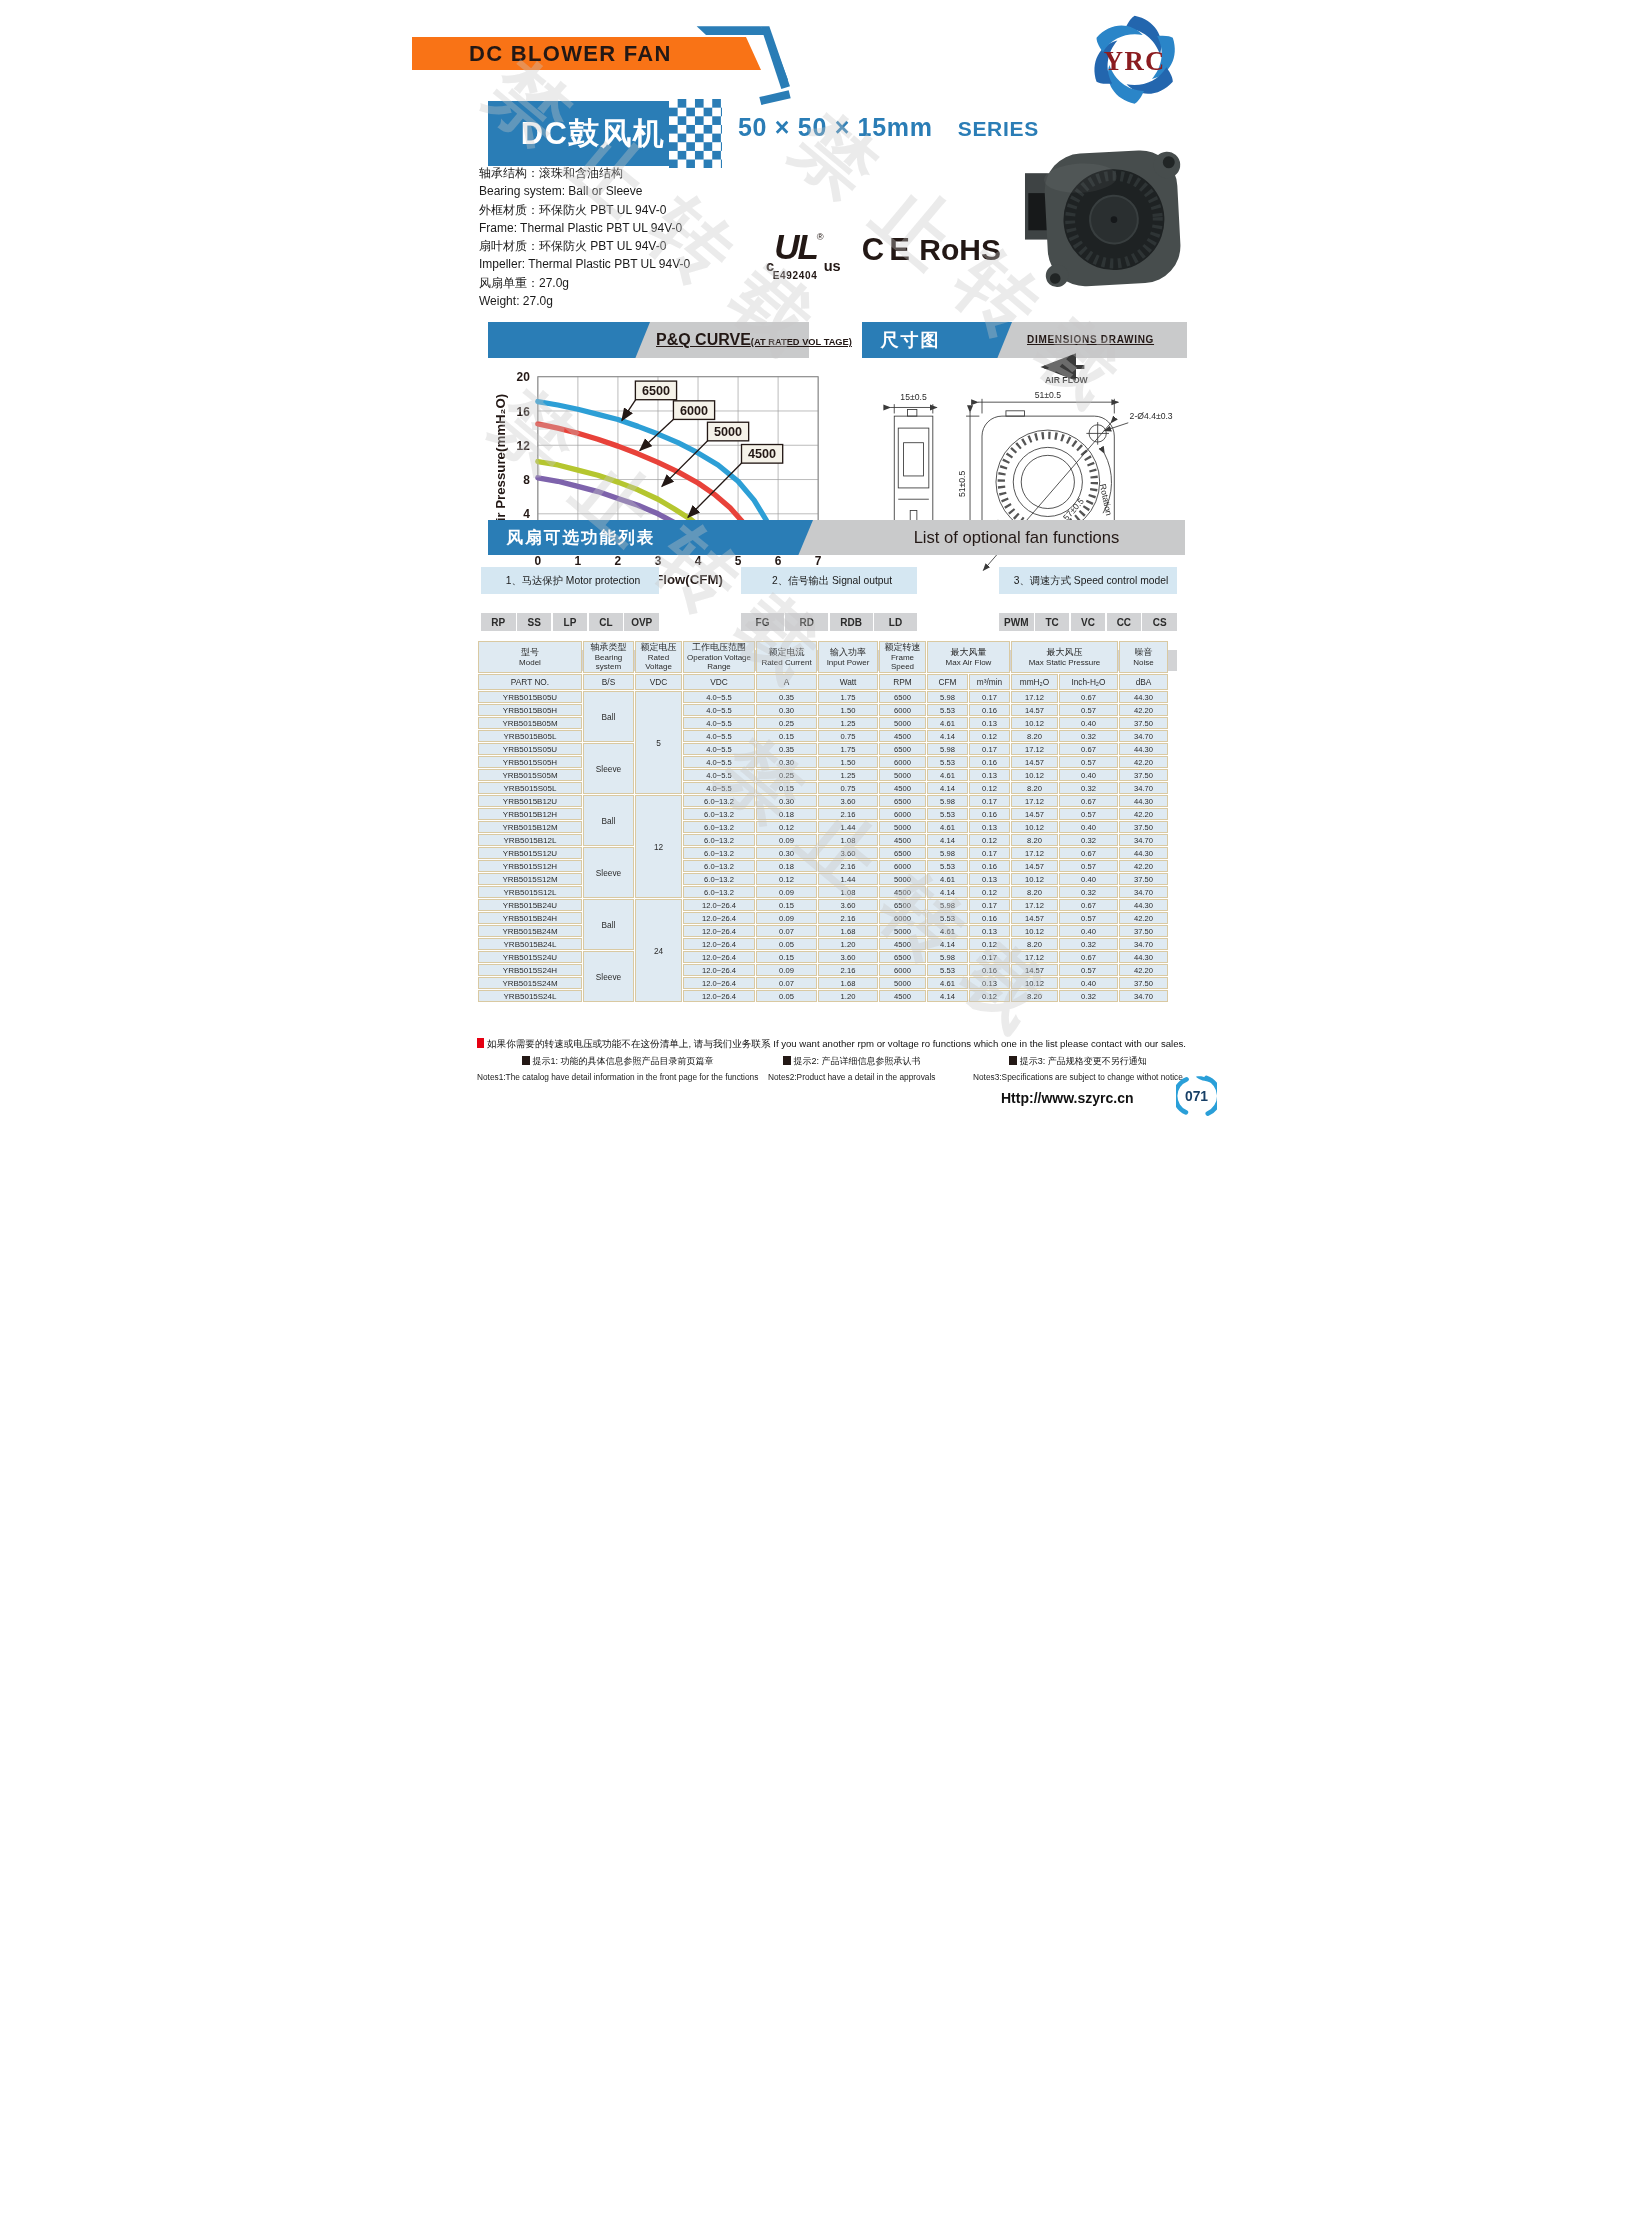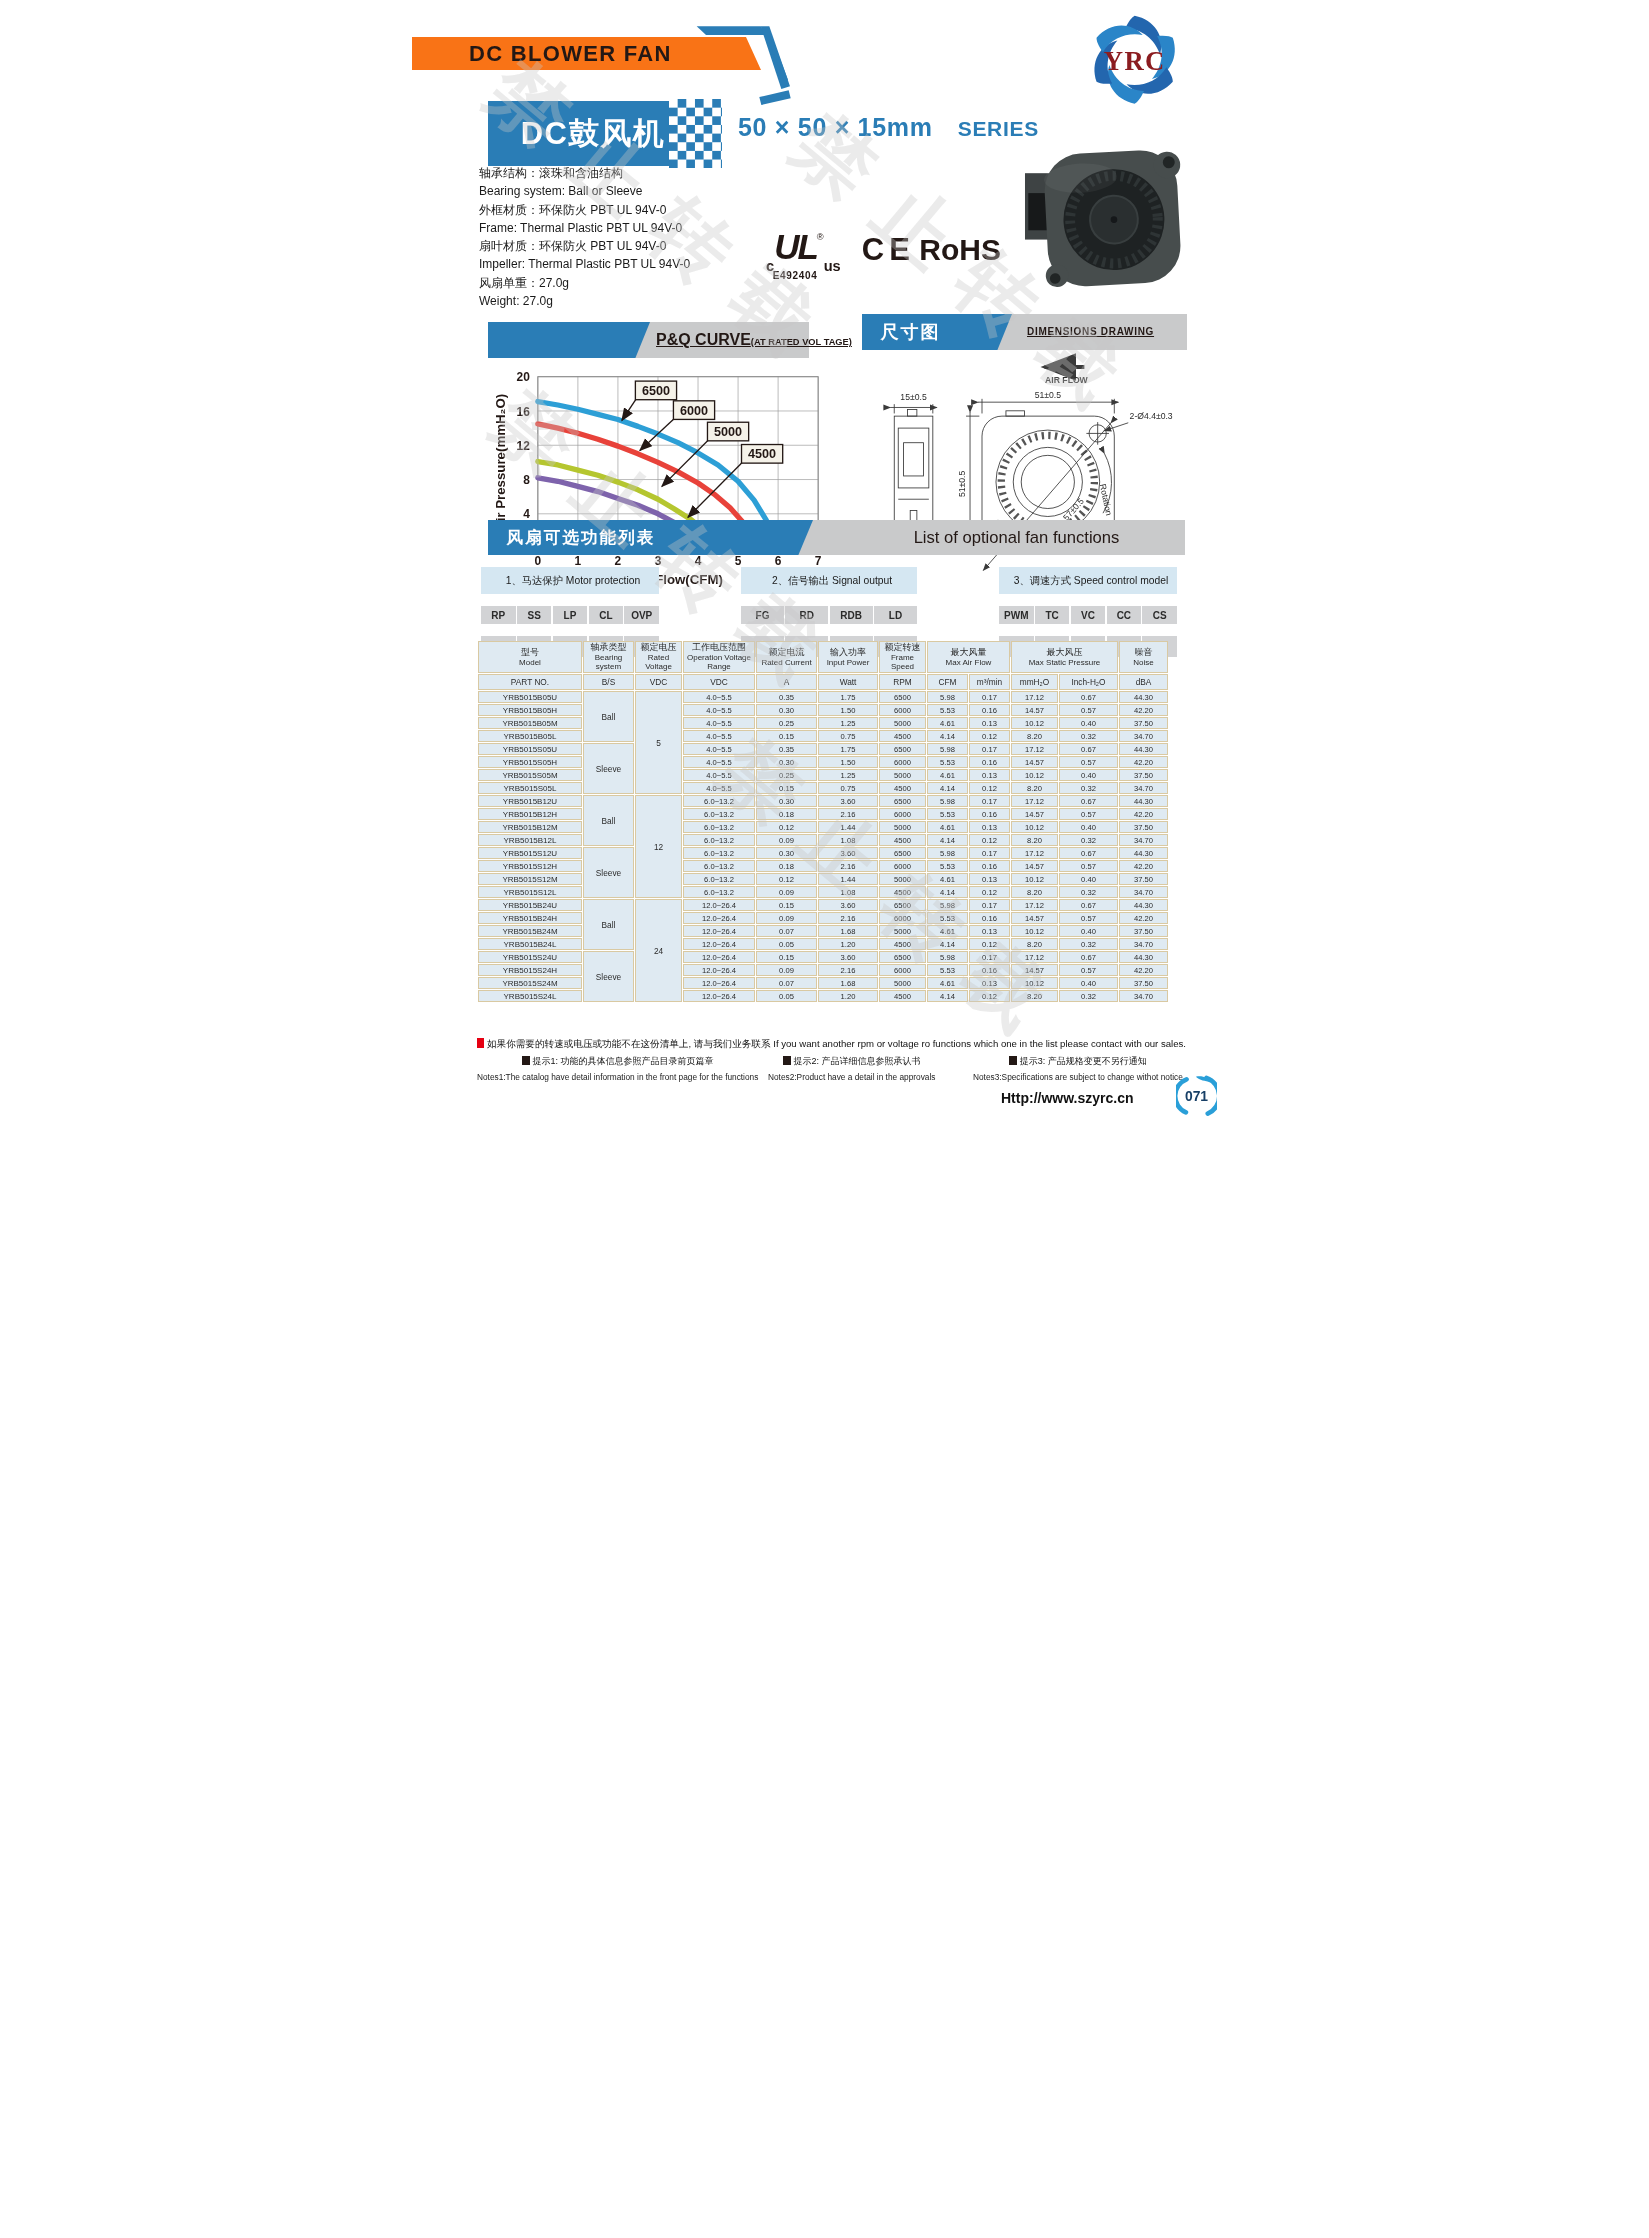--- a/index.html
+++ b/index.html
@@ -54,42 +54,42 @@
   .sec-header { position:absolute; height:36px; background:#c9cacb; z-index:4; }
   .sec-header .sh-blue { position:absolute; left:0; top:0; height:100%; background:#2a7db6;
                          clip-path:polygon(0 0,100% 0,calc(100% - 14.6px) 100%,0 100%); }
   .sh-label-cn { position:absolute; left:18.6px; top:0; line-height:36px; color:#fff; font-size:18px; font-weight:bold; letter-spacing:2px; }
   .sh-label-en { position:absolute; top:0; line-height:36px; color:#231815; white-space:nowrap; }
   #pq-header { left:76px; top:322px; width:321px; }
   #pq-header .sh-blue { width:162px; }
   #pq-header .sh-label-en { left:168px;text-decoration:underline; }
   #pq-header .pq-big { font-size:16px; font-weight:bold; }
   #pq-header .pq-small { font-size:9.3px; font-weight:bold; }
-  #dim-header { left:450px; top:314px; width:325px; }
+  #dim-header { left:450px; top:322px; width:325px; }
   #dim-header .sh-blue { width:150px; }
   #dim-header .sh-label-en { left:165px; font-size:10px; font-weight:bold; letter-spacing:0.7px;text-decoration:underline; }
   #func-header { left:76px; top:520px; width:697px; height:35px; }
   #func-header .sh-blue { width:325px; }
   #func-header .sh-label-cn { font-size:16.6px; line-height:35px; }
   #func-header .sh-label-en { left:372px; width:313px; text-align:center; font-size:16.6px; line-height:35px; letter-spacing:0; }
 
   .chart-wrap { position:absolute; left:78px; top:362px; z-index:4; }
   .dims-wrap { position:absolute; left:458px; top:343px; z-index:4; }
   svg text.tick { font-size:18px; font-weight:bold; fill:#231815; font-family:"Liberation Sans",sans-serif; }
   svg text.ann { font-size:19px; font-weight:bold; fill:#231815; font-family:"Liberation Sans",sans-serif; }
   svg text.axis-label { font-size:20px; font-weight:bold; fill:#231815; font-family:"Liberation Sans",sans-serif; }
   svg text.dim-label { font-size:13px; fill:#2b2b2b; font-family:"Liberation Sans",sans-serif; }
 
   
   .func-table { position:absolute; z-index:4; top:567px; }
   #ft0 { left:69px; width:178px; }
   #ft1 { left:329px; width:176px; }
   #ft2 { left:587px; width:178px; }
   .ft-title { background:#d5e7f2; height:27px; line-height:27px; text-align:center; font-size:10.3px; color:#1a1a1a;padding-left:6px; }
-  .ft-row { display:grid; gap:1.3px; margin-top:12px; }
+  .ft-row { display:grid; gap:1.3px; margin-top:19px; }
   .ft-cell { background:#d2d3d5; height:18px; display:flex; align-items:center; justify-content:center;
              font-size:10px; font-weight:bold; color:#2b2b2b; }
   .ft-sym { background:#d2d3d5; height:20.6px; display:flex; align-items:center; justify-content:center; }
   .dot { width:10px; height:10px; border-radius:50%; }
   .dot.filled { background:#1d1d1b; }
   .dot.open { border:1.7px solid #1d1d1b; background:transparent; }
 
   
   .spec-table { position:absolute; left:65px; top:640px; z-index:4; border-collapse:separate; border-spacing:1.3px;
                 table-layout:fixed; }

